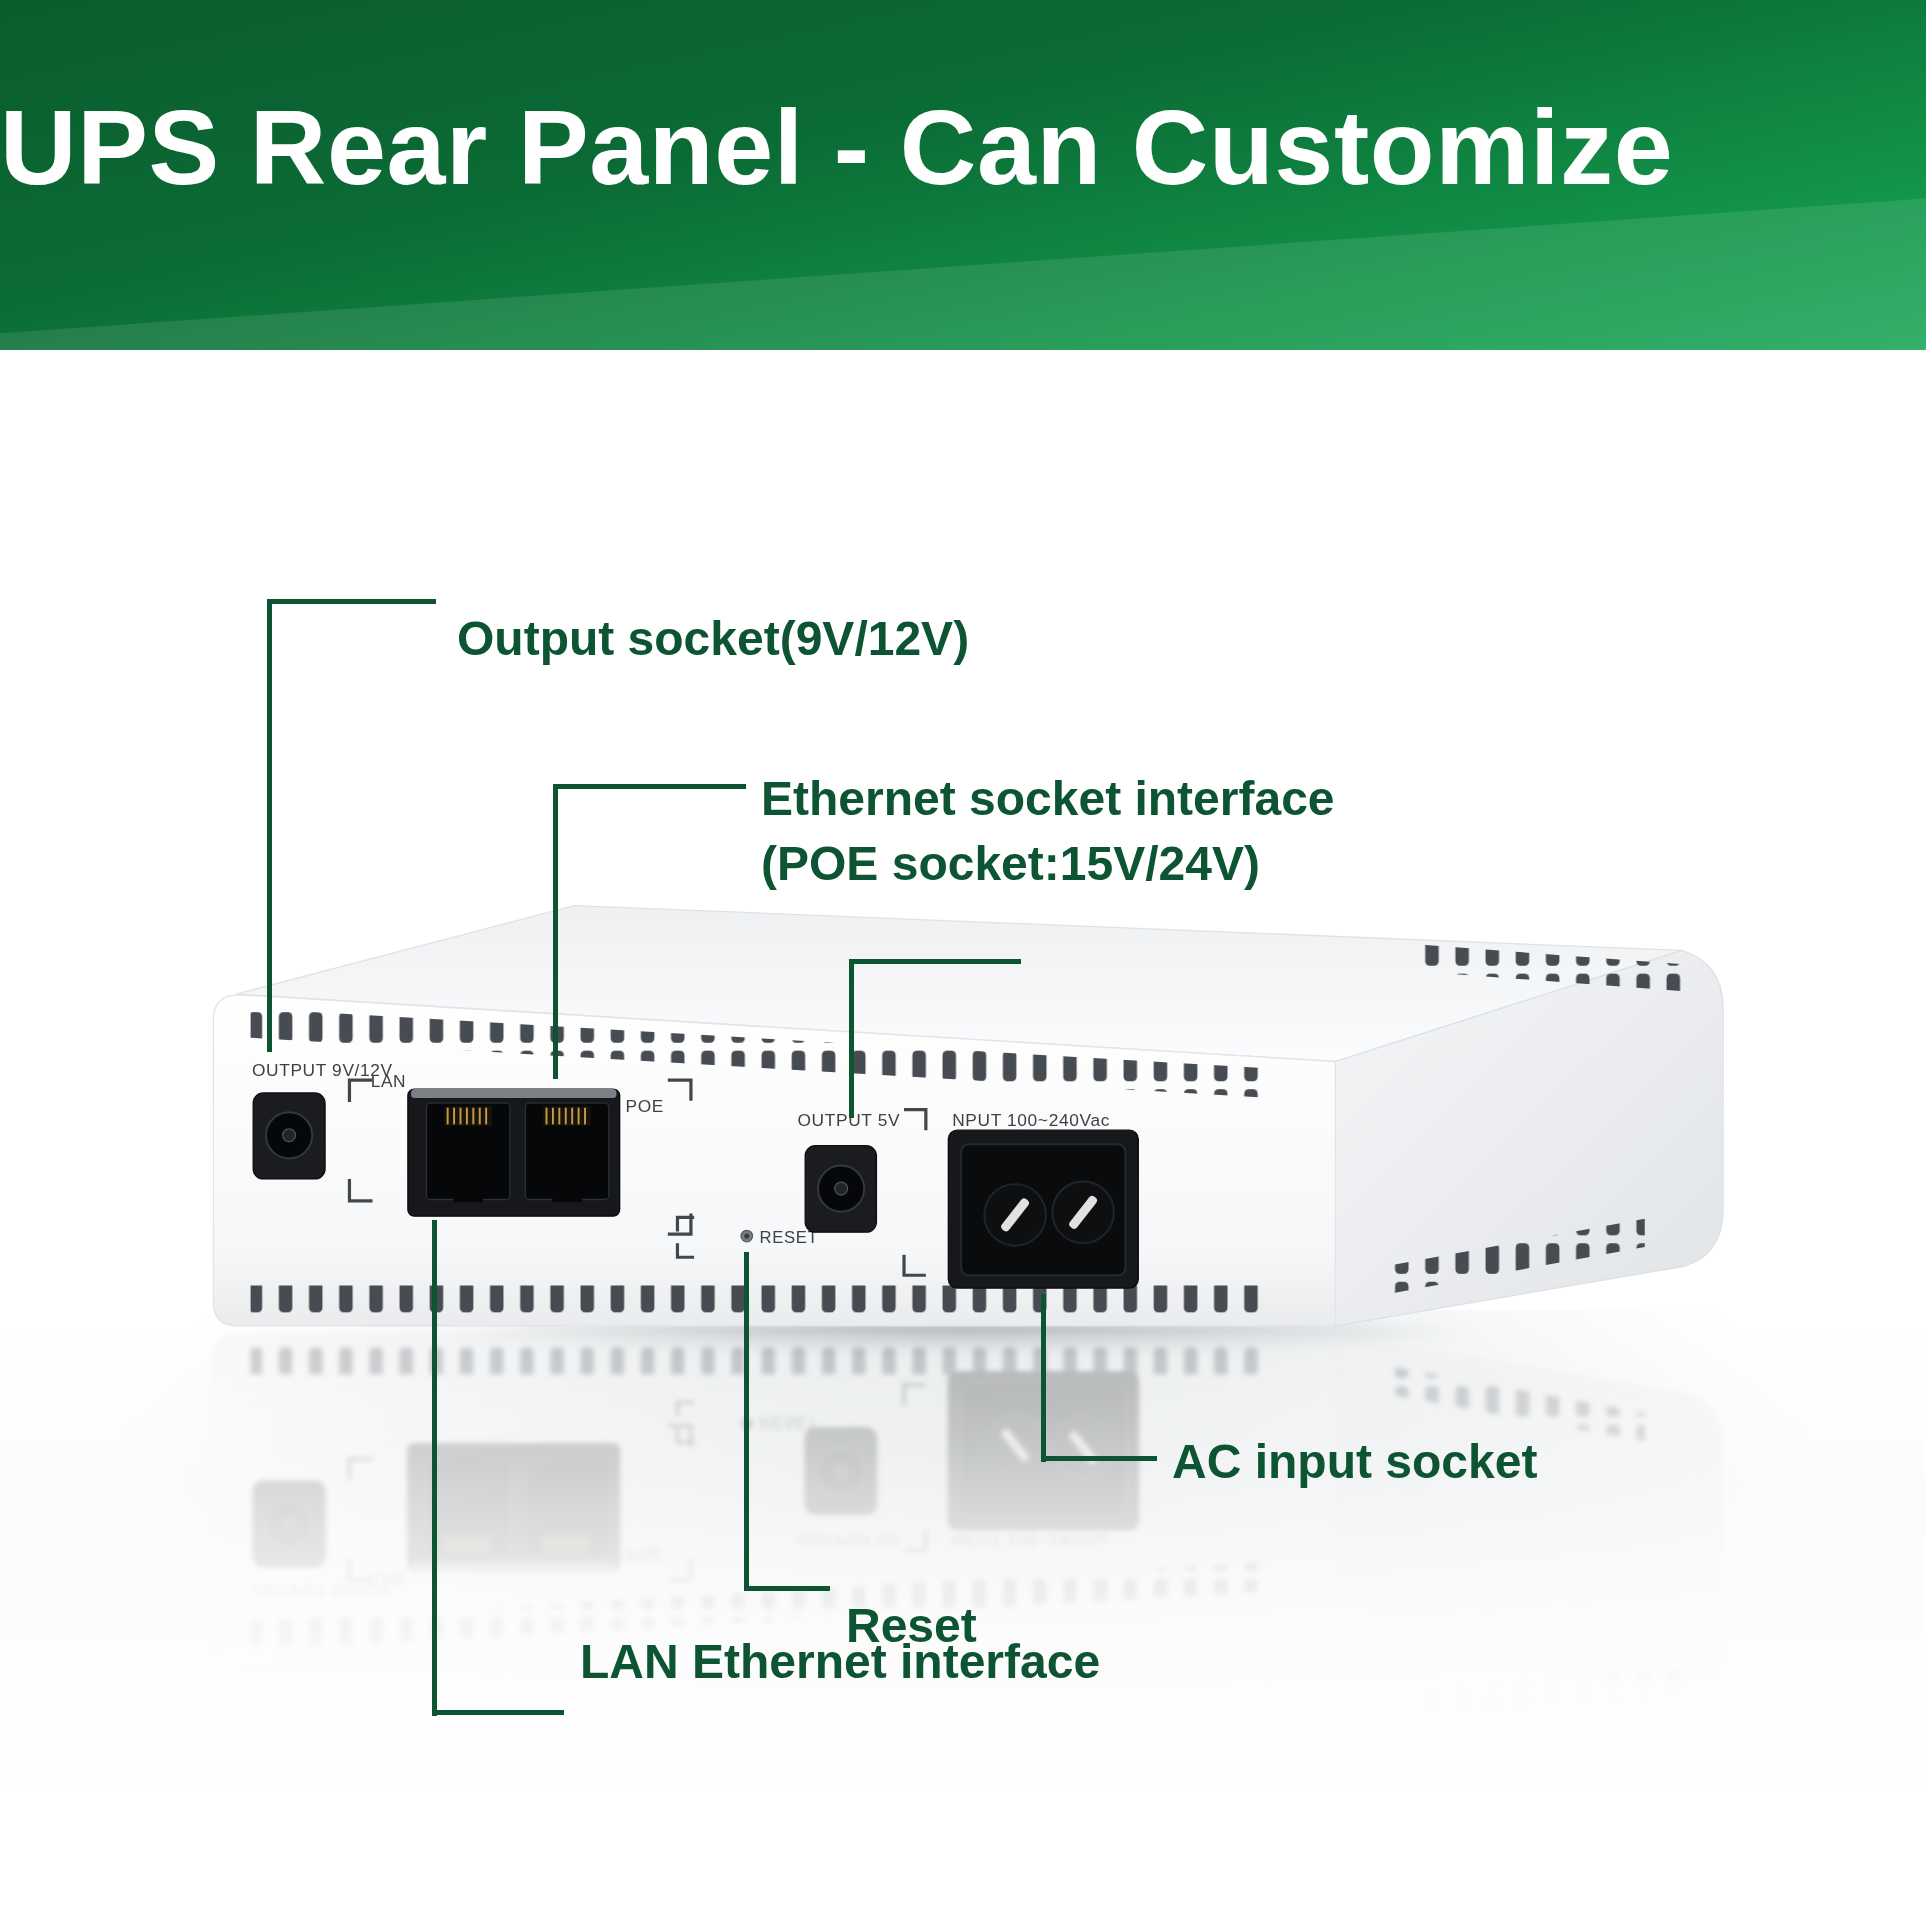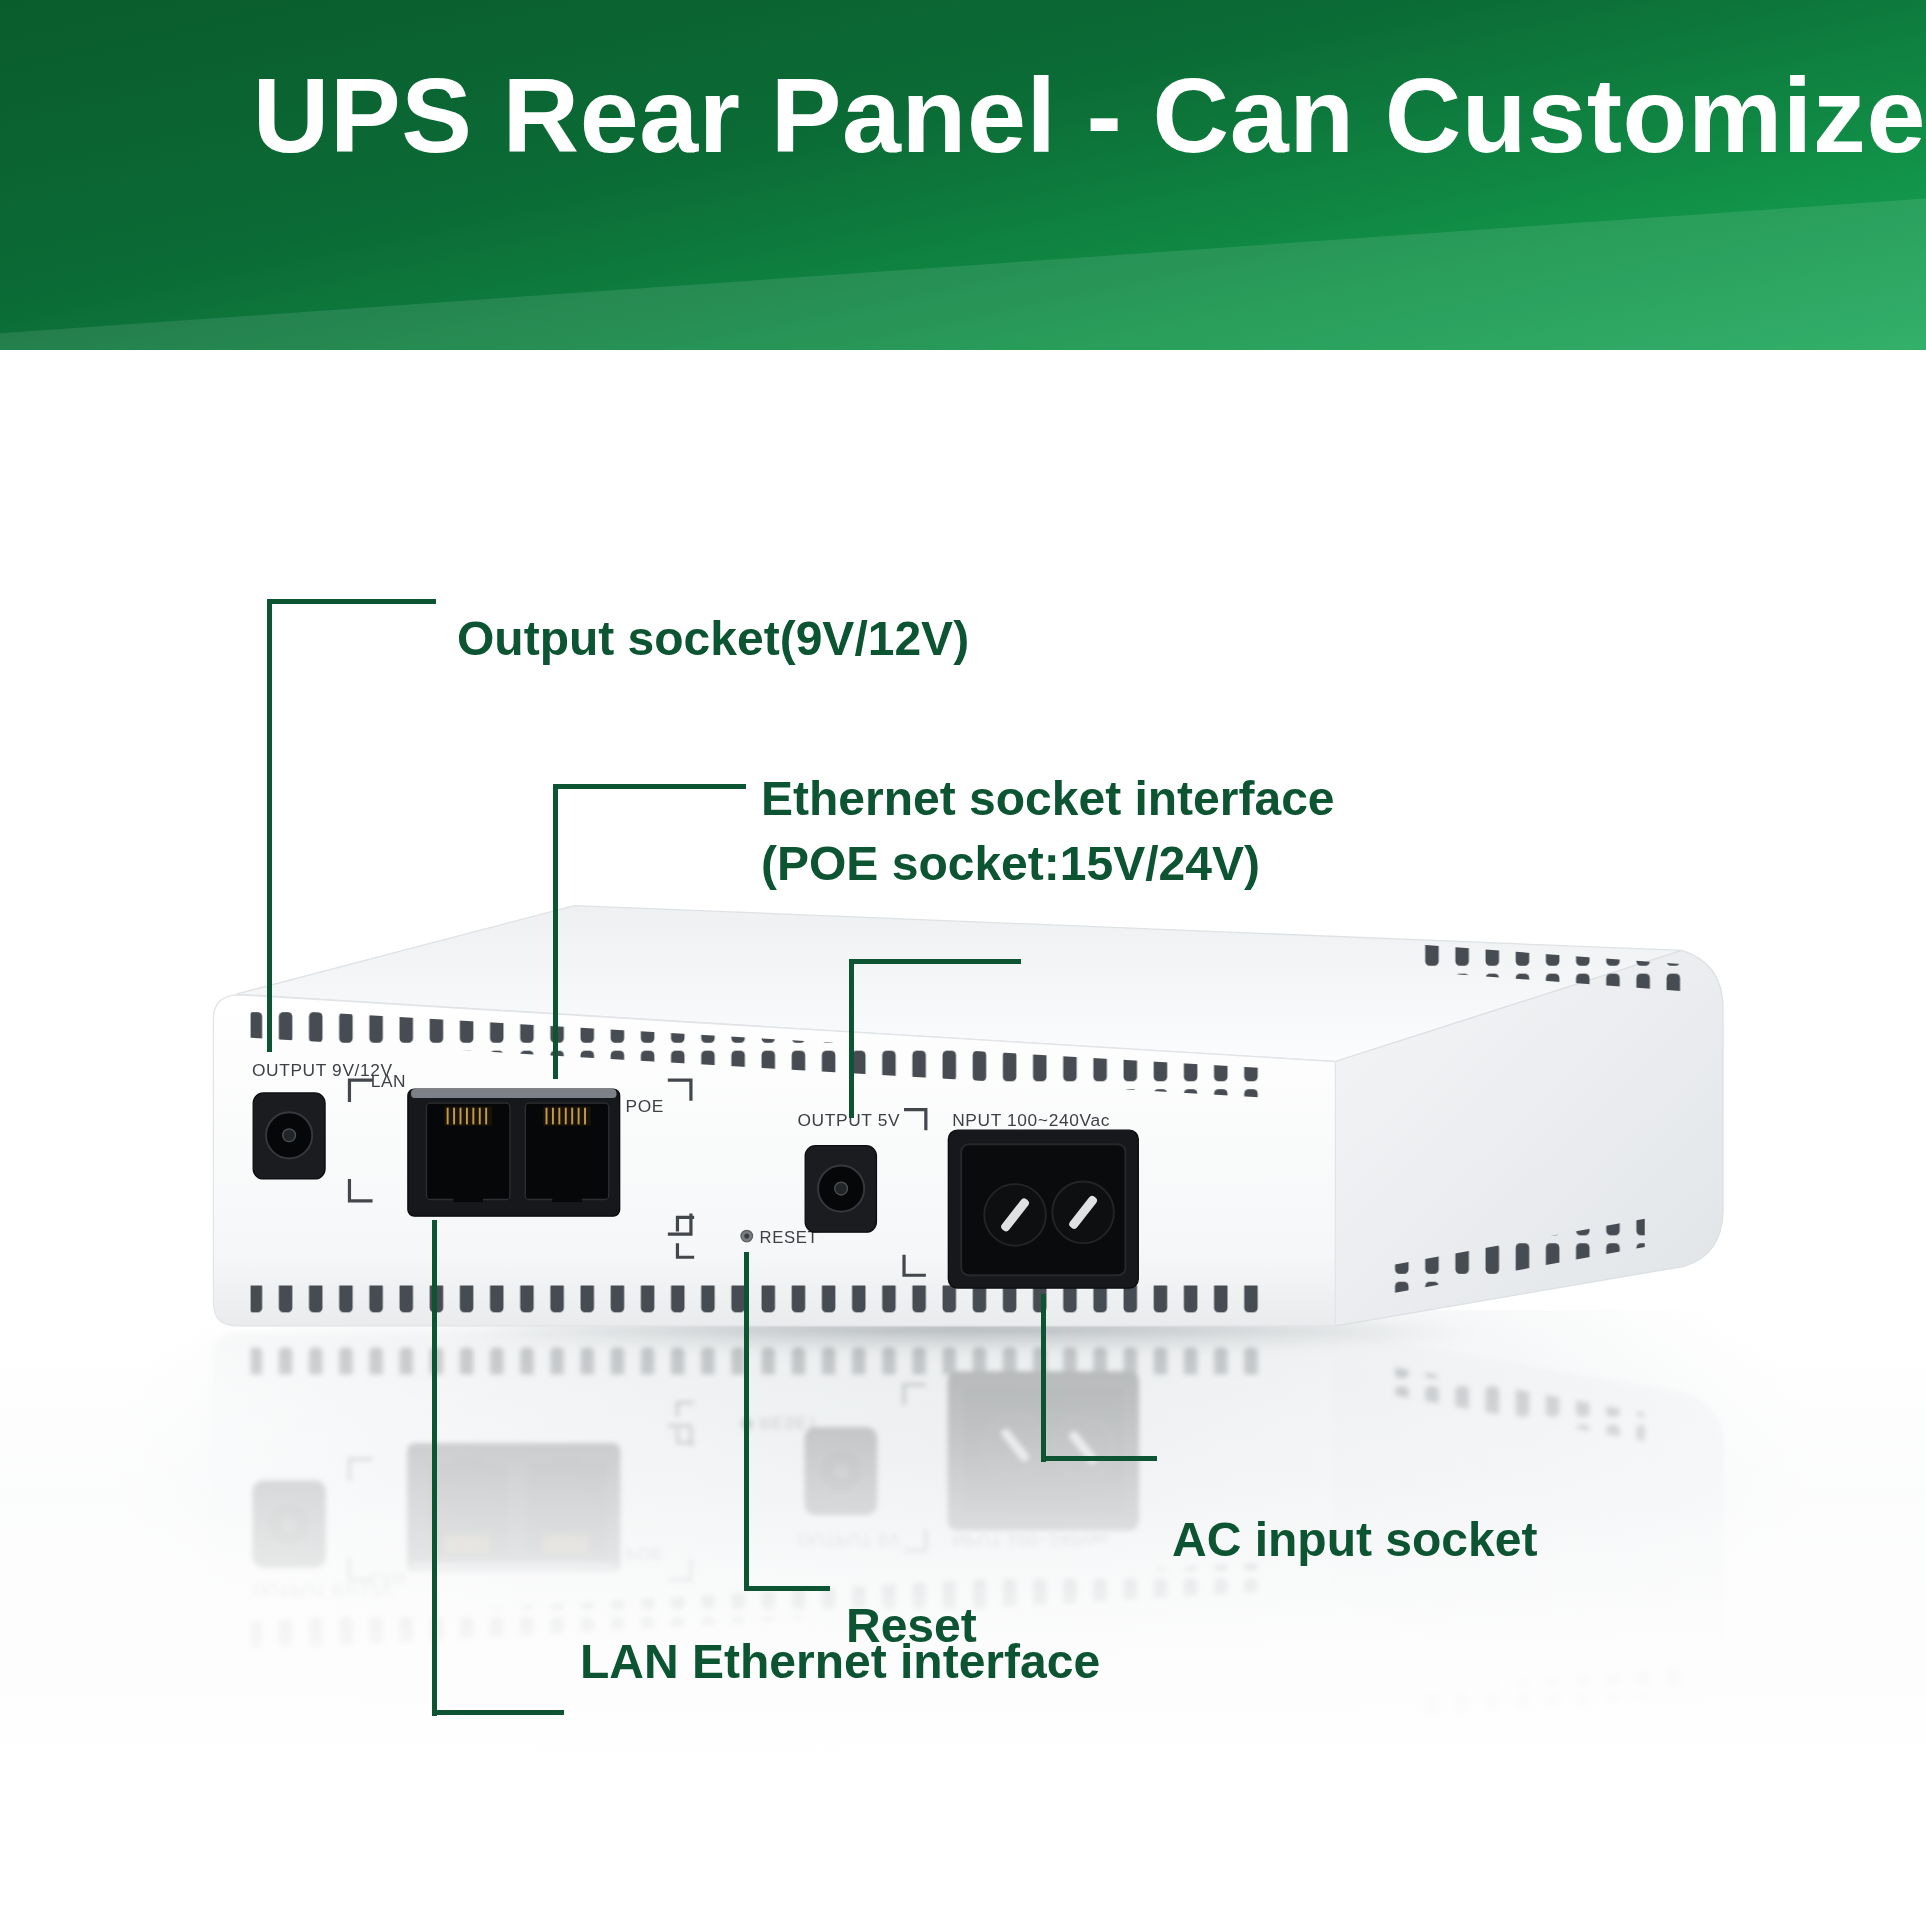--- a/index.html
+++ b/index.html
@@ -4,22 +4,22 @@
 <style>
   html,body{margin:0;padding:0;background:#fff;}
   .page{position:relative;width:1926px;height:1926px;overflow:hidden;background:#ffffff;
         font-family:"Liberation Sans",sans-serif;}
 
   
   .banner{position:absolute;left:0;top:0;width:1926px;height:350px;overflow:hidden;
           background:linear-gradient(168deg,#0a5c2d 0%,#0b6b35 40%,#12954a 78%,#1ca75a 100%);}
   .banner::after{content:"";position:absolute;left:-5%;bottom:-96px;width:110%;height:180px;
           background:rgba(255,255,255,.10);transform:rotate(-4deg);}
-  .banner h1{margin:0;padding-top:62px;font-size:106px;line-height:1;font-weight:bold;
-          color:#ffffff;text-align:right;letter-spacing:0.6px;}
+  .banner h1{margin:0;padding-top:94px;font-size:106px;line-height:1;font-weight:bold;
+          color:#ffffff;text-align:left;letter-spacing:0.6px;}
 
   
   .floor{position:absolute;left:0;top:1310px;width:1926px;height:642px;
          background:radial-gradient(55% 60% at 50% 22%, #e3e6e7 0%, #f1f3f4 45%, #ffffff 80%);}
   .device-shadow{position:absolute;left:225px;top:1303px;width:1477px;height:58px;
          background:radial-gradient(50% 50% at 50% 50%, rgba(110,118,122,.5), rgba(110,118,122,0) 70%);
          filter:blur(6.4px);}
   .device-svg{position:absolute;left:180px;top:854px;width:1579px;height:501px;}
   .device-reflection{position:absolute;left:180px;top:1305px;width:1579px;height:501px;
          transform:scaleY(-1);opacity:.28;filter:blur(2.6px);}
@@ -174,21 +174,21 @@
   <div class="co-label" style="left:761px;top:729px">
     <div>Ethernet socket interface</div>
     <div>(POE socket:15V/24V)</div>
   </div>
 
   <div class="co-line" style="left:849px;top:959px;width:172px;height:5.1px"></div>
   <div class="co-line" style="left:849px;top:959px;width:5.1px;height:159px"></div>
 
   <div class="co-line" style="left:1041px;top:1294px;width:5.1px;height:168px"></div>
   <div class="co-line" style="left:1041px;top:1456px;width:116px;height:5.1px"></div>
-  <div class="co-label" style="left:1172px;top:1470px">AC input socket</div>
+  <div class="co-label" style="left:1172px;top:1392px">AC input socket</div>
 
   <div class="co-line" style="left:744px;top:1252px;width:5.1px;height:339px"></div>
   <div class="co-line" style="left:744px;top:1586px;width:86px;height:5.1px"></div>
   <div class="co-label" style="left:846px;top:1556px">Reset</div>
 
   <div class="co-line" style="left:432px;top:1220px;width:5.1px;height:496px"></div>
   <div class="co-line" style="left:432px;top:1710px;width:132px;height:5.1px"></div>
   <div class="co-label" style="left:580px;top:1592px">LAN Ethernet interface</div>
 
 </div>

